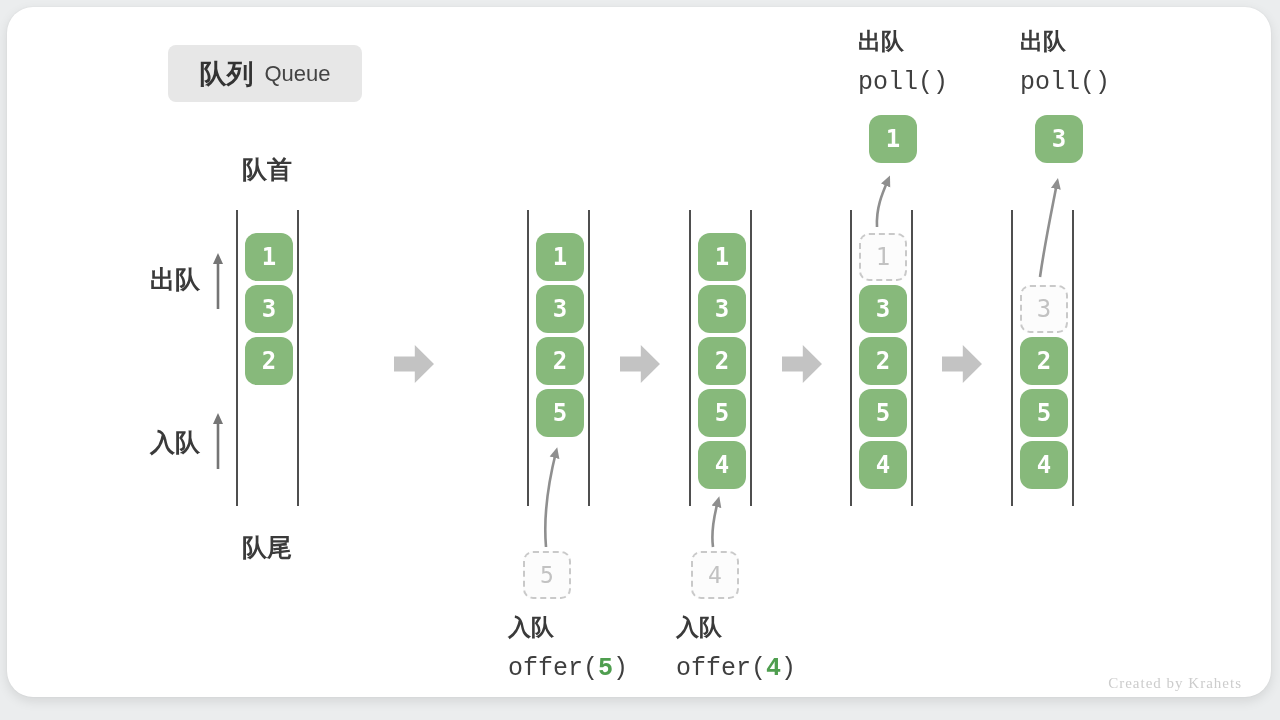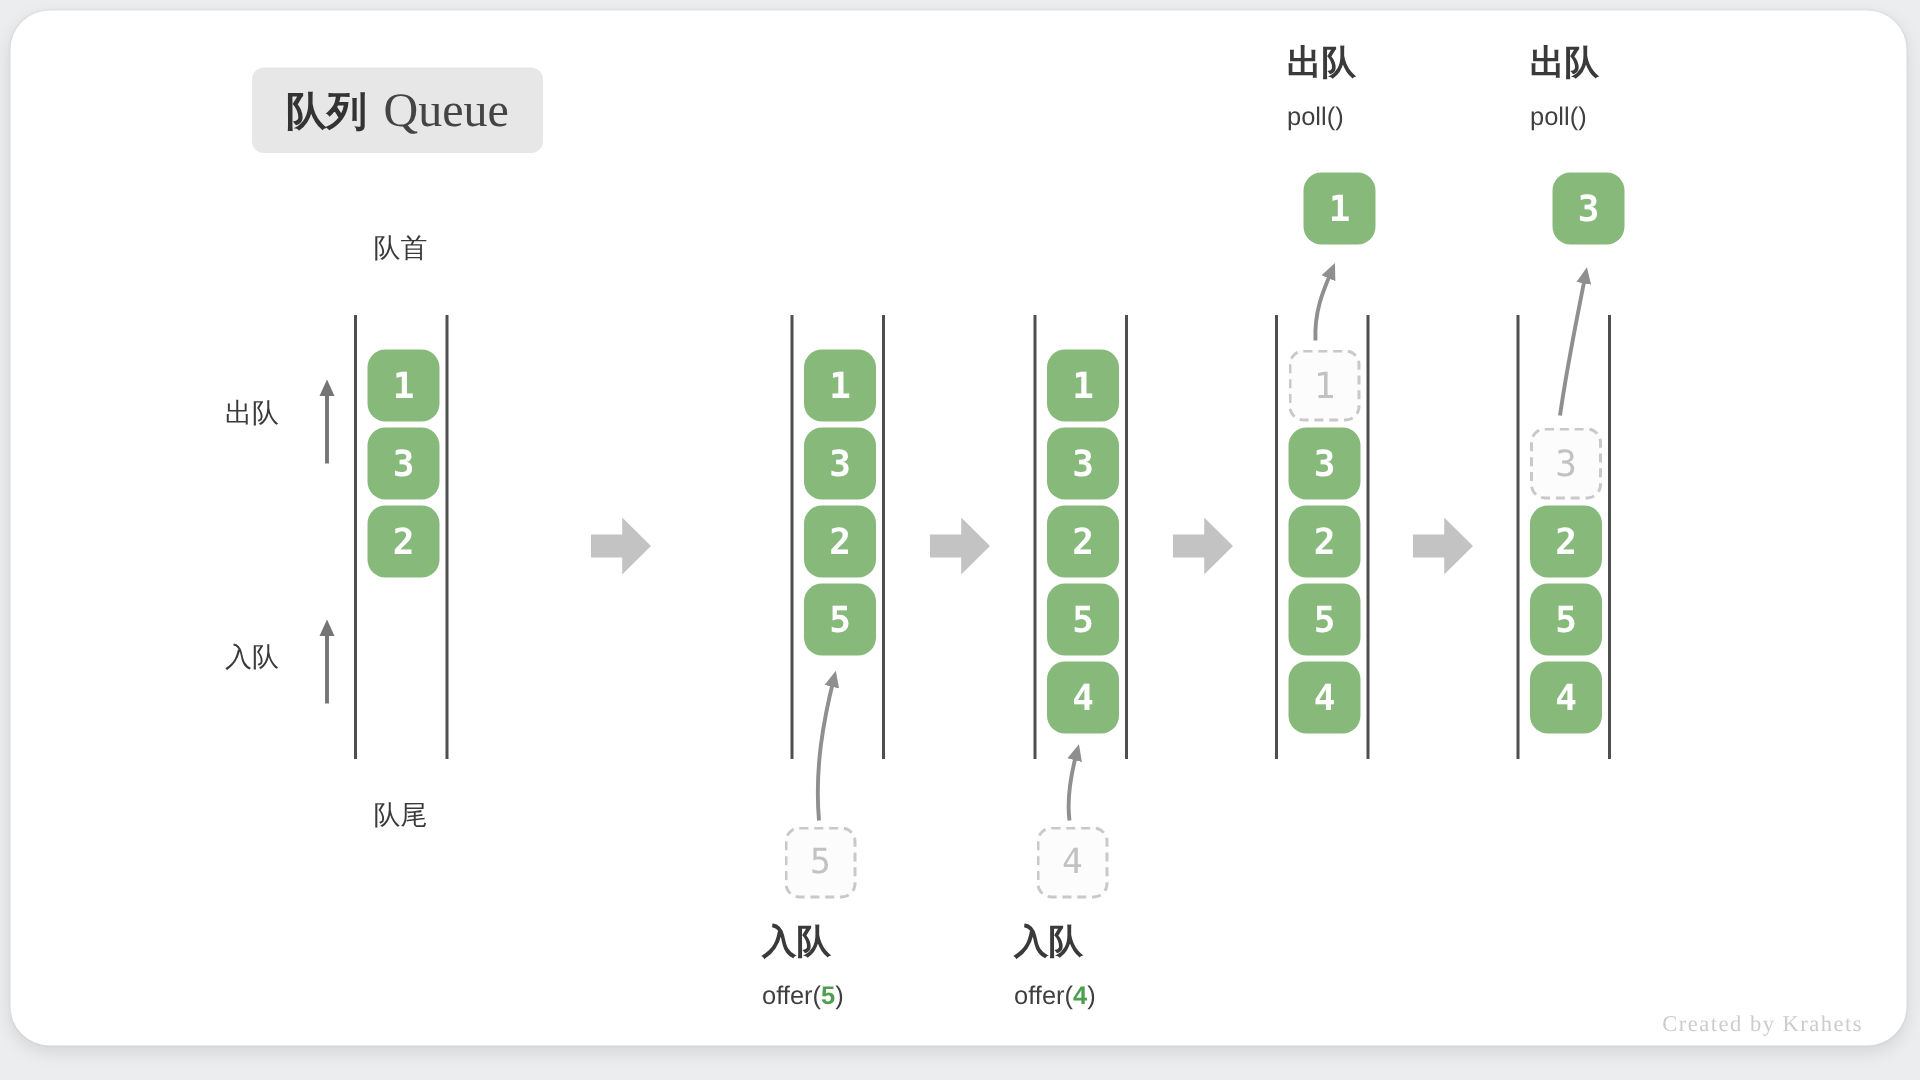--- a/index.html
+++ b/index.html
@@ -23,25 +23,25 @@
 
   .title-badge {
     left: 168px; top: 45px;
     width: 194px; height: 57px;
     background: var(--title-bg, #e7e7e7);
     border-radius: 8px;
     display: flex; align-items: center; justify-content: center;
     gap: 11px;
   }
   .title-zh { font-size: 27px; font-weight: bold; color: #333; }
-  .title-en { font-size: 32px; font-family: Liberation Serif, serif; color: #444; }
+  .title-en { font-size: 22px; font-family: Liberation Sans, sans-serif; color: #444; }
 
   .cn-label {
-    font-size: 18px;
-    font-weight: normal;
+    font-size: 25px;
+    font-weight: bold;
     color: var(--text-dark, #3a3a3a);
     white-space: nowrap;
   }
   .centered { text-align: center; }
 
   .queue-col {
     top: 210px;
     width: 63px; height: 296px;
     border-left: 2px solid var(--queue-line, #4f4f4f);
     border-right: 2px solid var(--queue-line, #4f4f4f);
@@ -77,22 +77,22 @@
     border: 2px dashed var(--ghost-border, #c9c9c9);
     border-radius: 10px;
     background: #fcfcfc;
     color: var(--ghost-text, #c2c2c2);
     display: flex; align-items: center; justify-content: center;
     font-family: "DejaVu Sans Mono", monospace;
     font-size: 23px;
   }
   .caption .line1 { font-size: 23px; font-weight: bold; margin-bottom: 11px; }
   .caption .line2 {
-    font-family: Liberation Sans, sans-serif;
-    font-size: 17px; color: #3f3f3f;
+    font-family: Liberation Mono, monospace;
+    font-size: 25px; color: #3f3f3f;
     white-space: nowrap;
   }
   .caption .g { color: var(--code-green, #4f9e4f); font-weight: bold; }
 
   .block-arrow {
     top: 345px;
     width: 40px; height: 38px;
     background: var(--block-arrow, #c3c3c3);
     clip-path: polygon(0 30%, 52% 30%, 52% 0, 100% 50%, 52% 100%, 52% 70%, 0 70%);
   }

